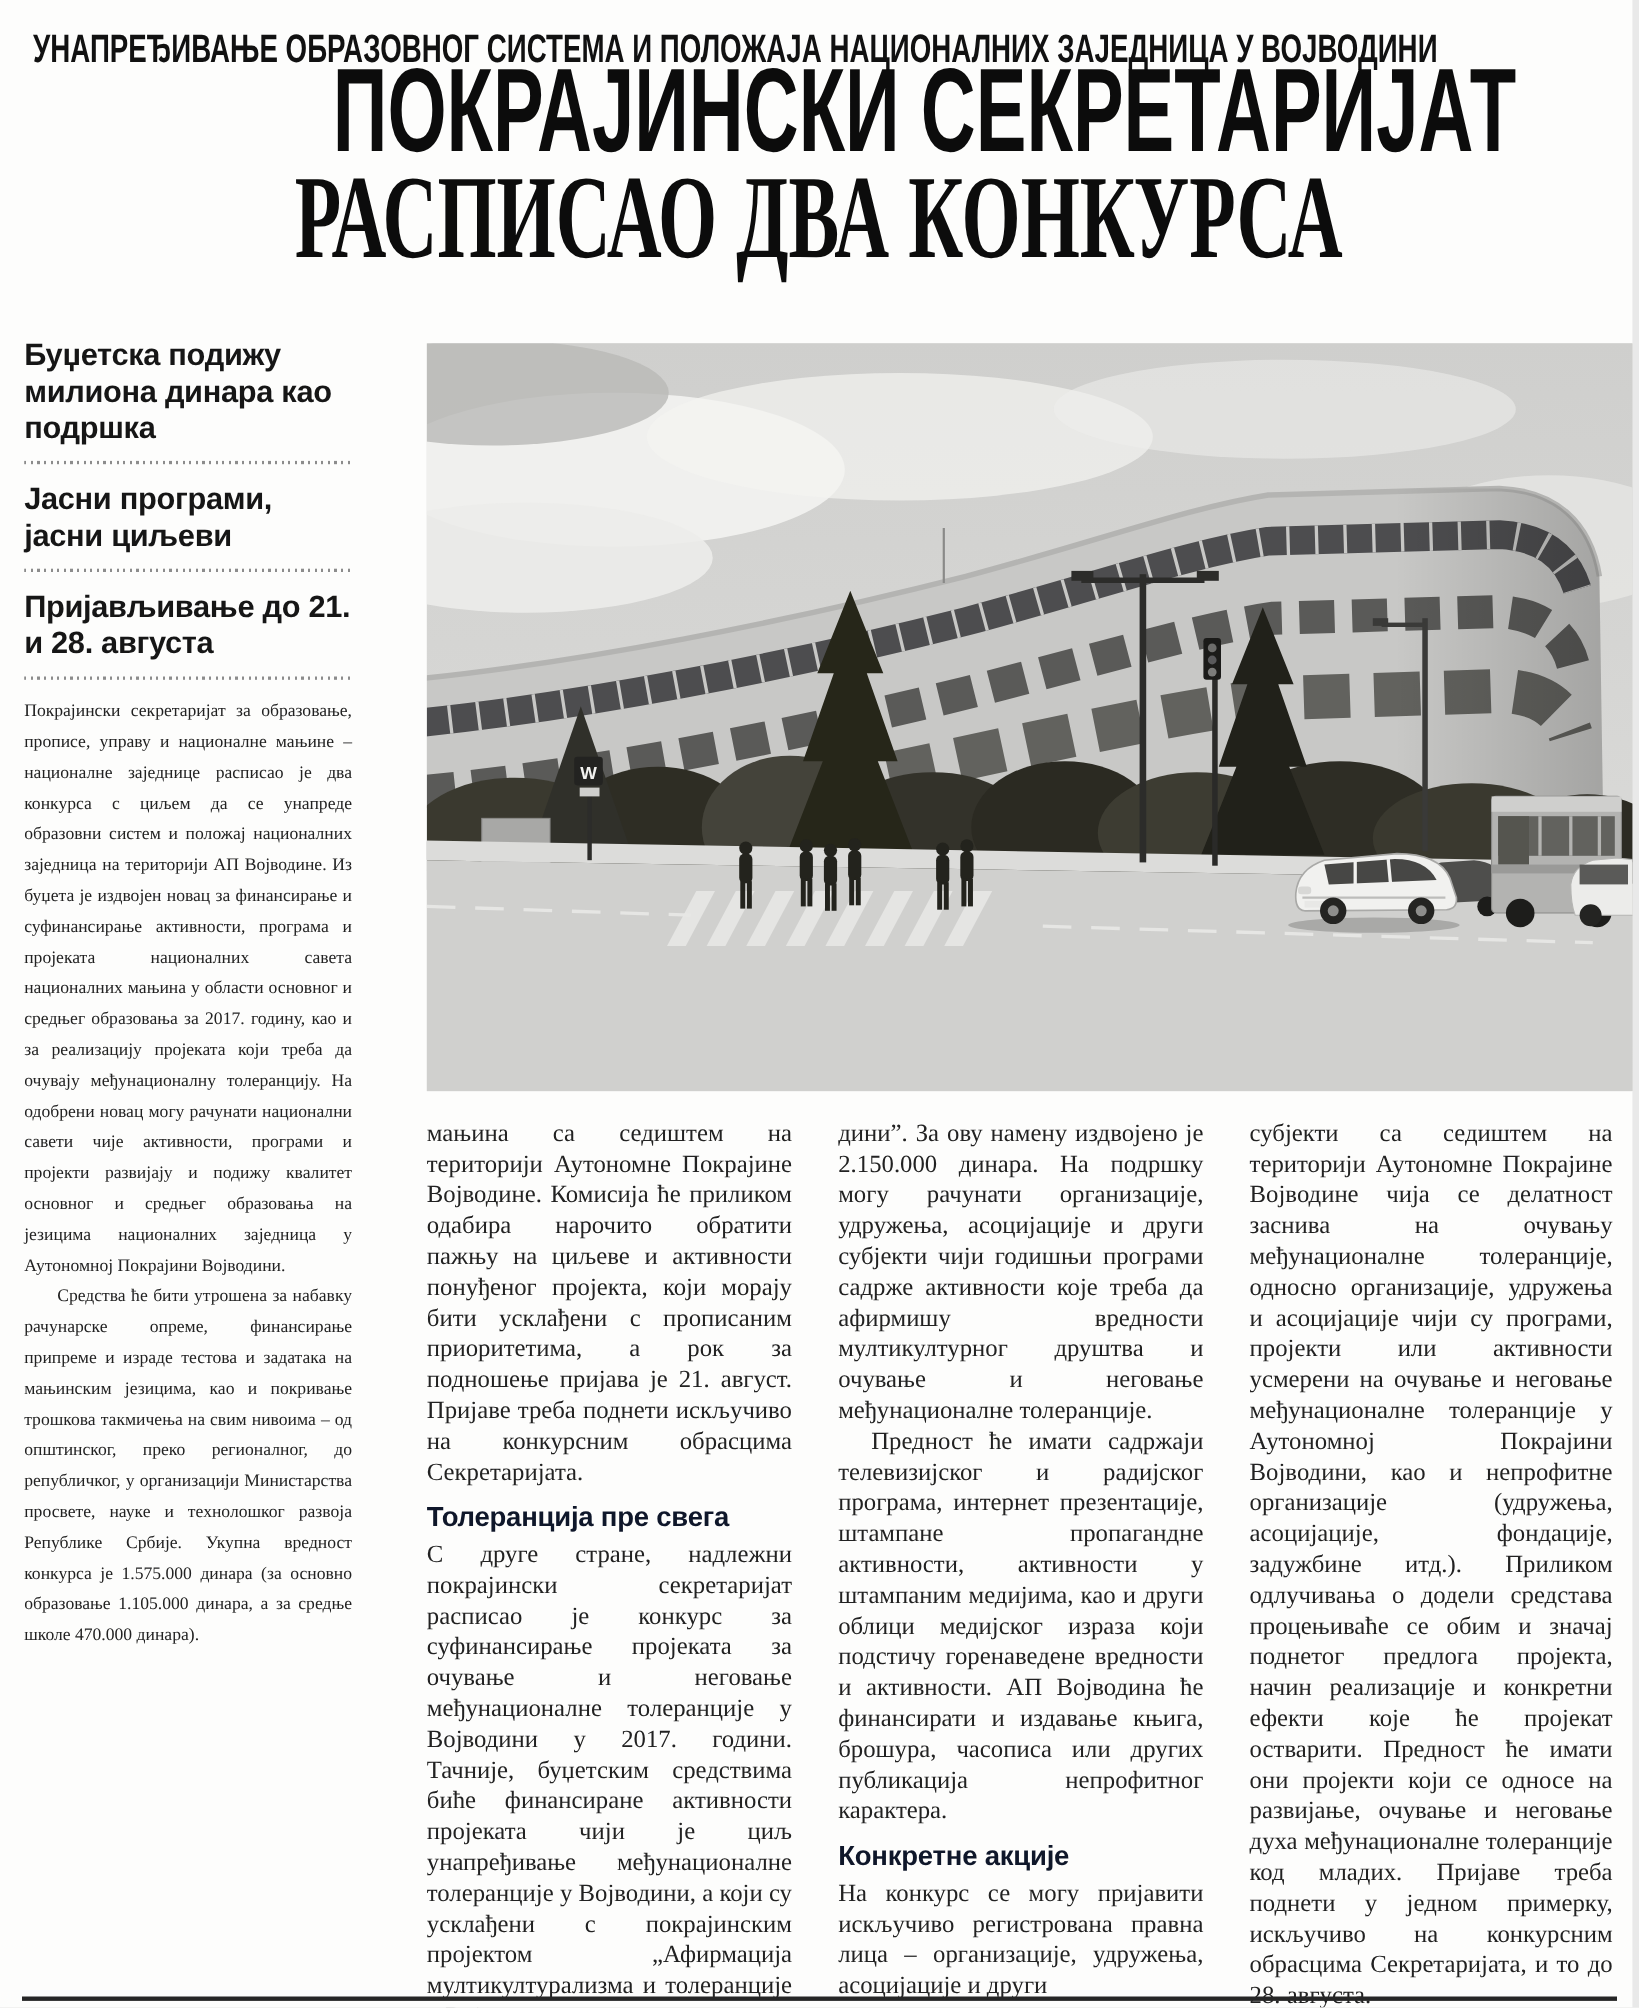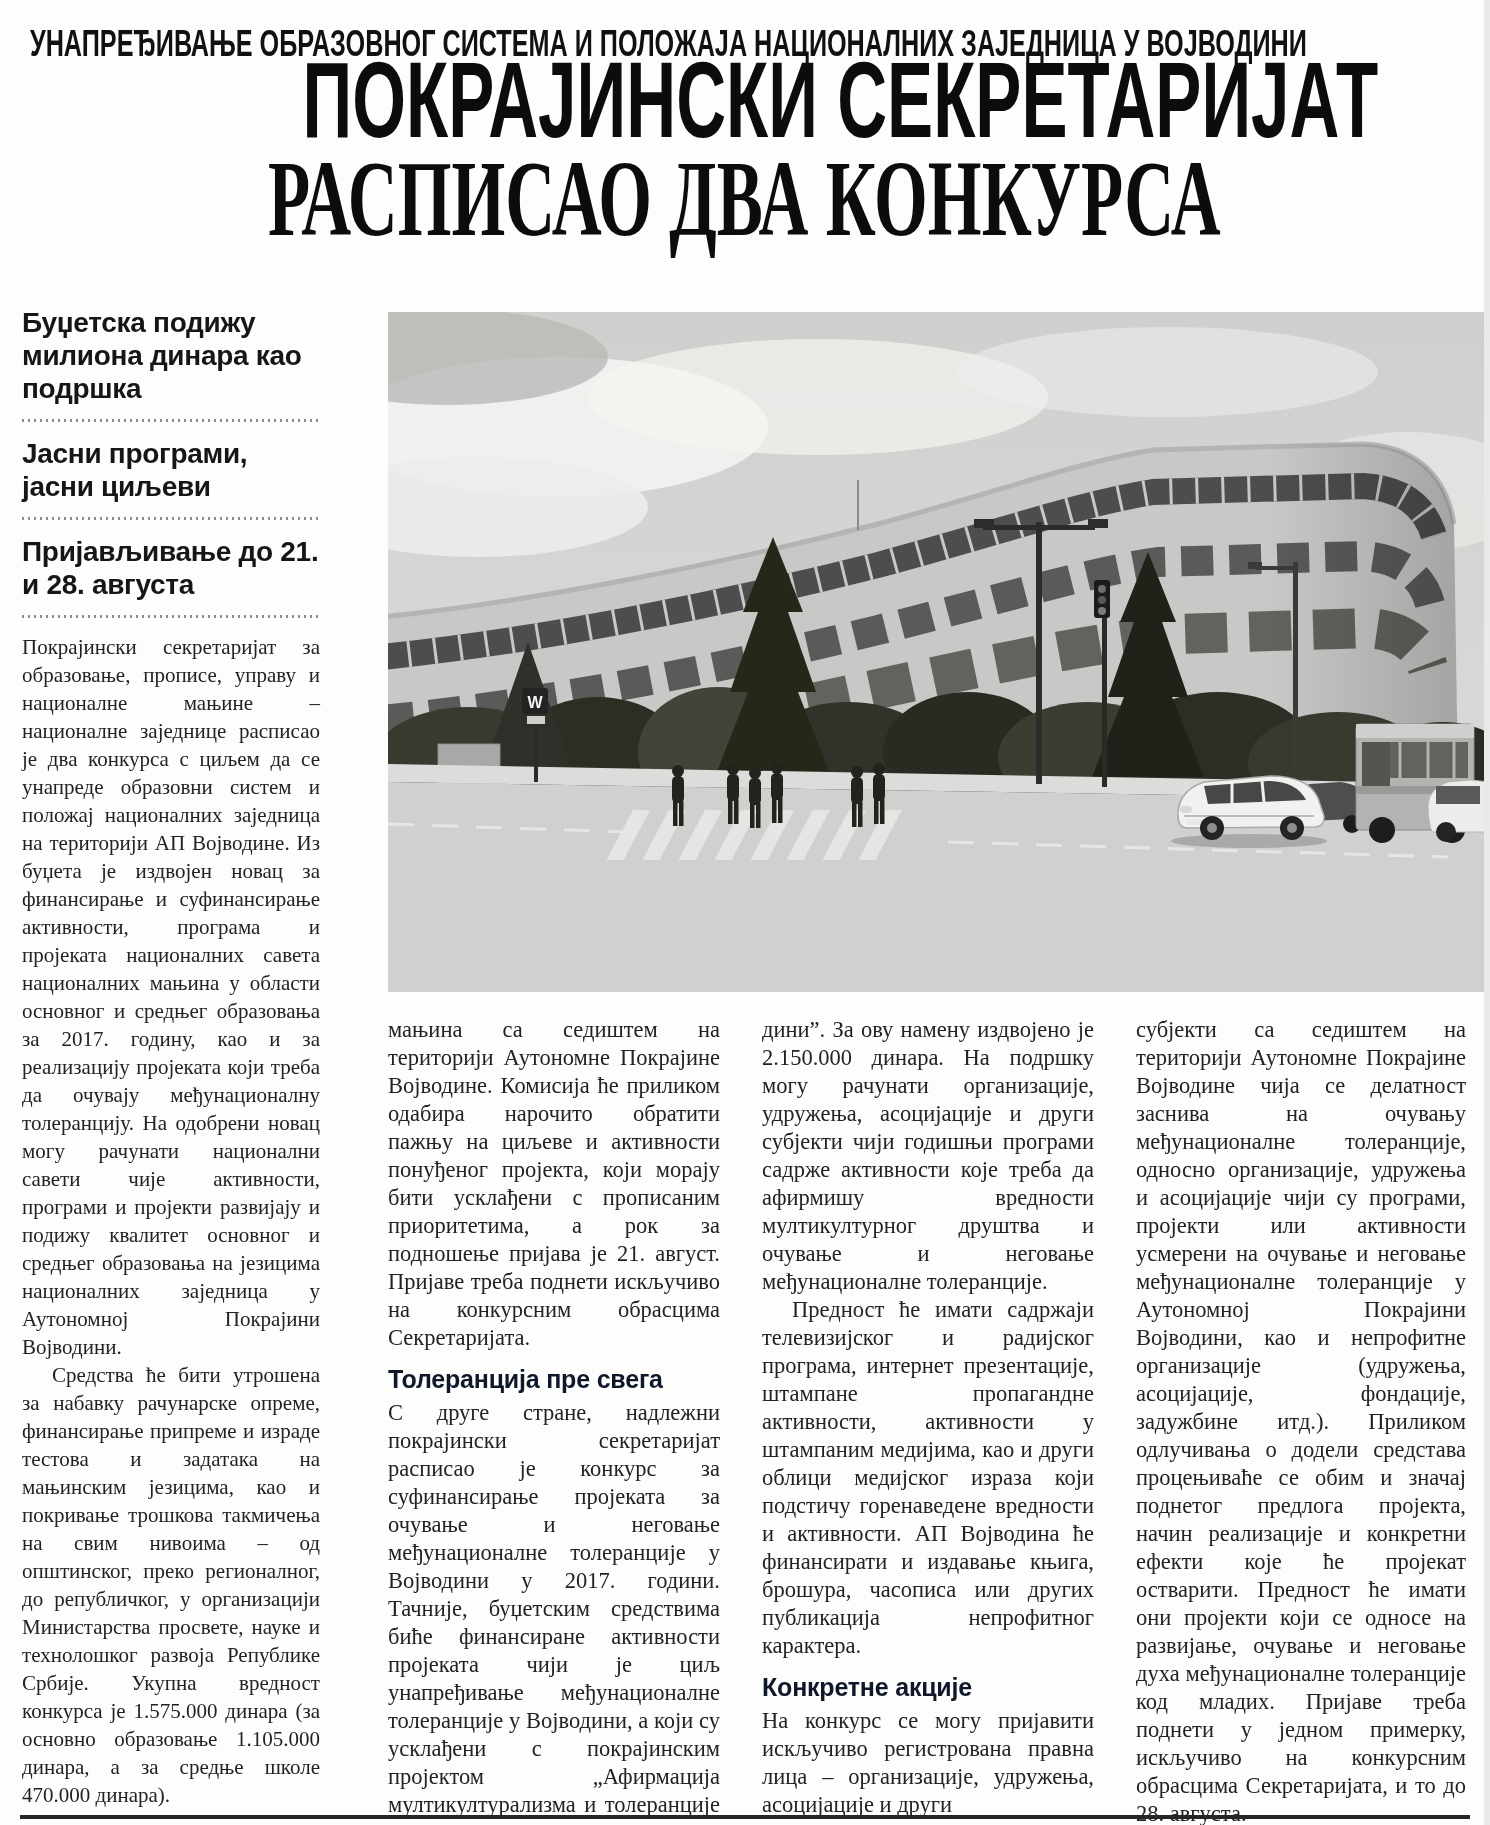--- a/index.html
+++ b/index.html
@@ -12,21 +12,21 @@
   .hl{position:absolute;left:0;width:100%;margin:0;text-align:center;
       font:700 108px/100px "Liberation Sans",sans-serif;color:#0c0c0c;}
   .hl1{top:50px;}
   .hl2{top:149px;font-family:Liberation Serif, serif;}
   .hl .cond2{display:inline-block;transform:scaleX(0.64);transform-origin:center;white-space:nowrap;}
   
   .leftcol{position:absolute;left:22px;top:306px;width:298px;}
   .deck-item{font:700 28px/33px "Liberation Sans",sans-serif;letter-spacing:-0.3px;color:#161616;}
   .drule{height:3px;margin:14px 0 15px;
          background:repeating-linear-gradient(90deg,#8c8c8c 0 2px,transparent 2px 6px);}
-  .body{margin:0;font-size:21px;line-height:28px;text-align:justify;color:#222;}
+  .body{margin:0;font-size:16px;line-height:28px;text-align:justify;color:#222;}
   .ind{text-indent:30px;}
   
   .photo{position:absolute;left:388px;top:312px;width:1102px;height:680px;overflow:hidden;
          background:#d6d6d4;}
   
   .col{position:absolute;top:1016px;width:332px;font-size:22.5px;line-height:28px;
        text-align:justify;color:#222;}
   .c2{left:388px;}
   .c3{left:762px;}
   .c4{left:1136px;width:330px;}

